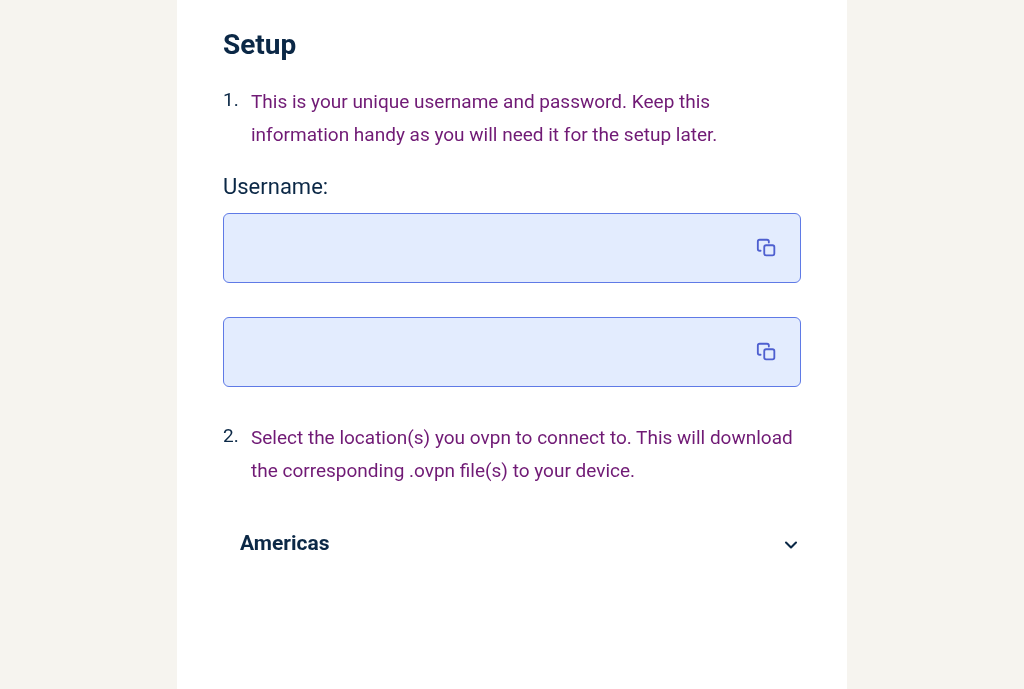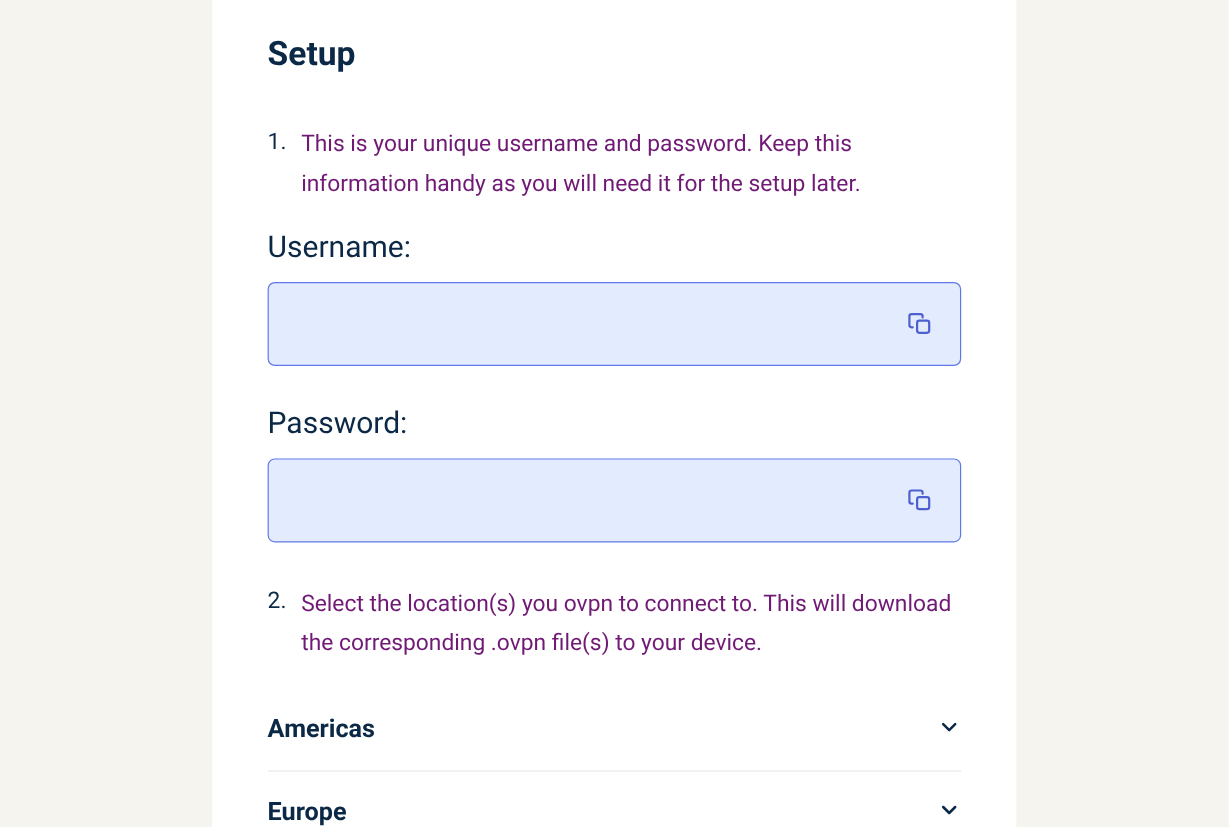--- a/index.html
+++ b/index.html
@@ -18,42 +18,42 @@
     }
     .panel {
       background-color: #ffffff;
       width: 670px;
       padding: 28px 46px 0 46px;
     }
     .title {
       font-size: 28px;
       font-weight: 700;
       color: #0b2846;
-      margin-bottom: 42px;
+      margin-bottom: 24px;
     }
     .step {
       display: flex;
       gap: 10px;
       margin-bottom: 22px;
     }
     .step-number {
       color: #0b2846;
       font-size: 19px;
       line-height: 1.6;
       width: 18px;
       flex-shrink: 0;
     }
     .step-text {
       color: #701a75;
       font-size: 19px;
       line-height: 1.75;
     }
     .field-label {
       color: #0b2846;
-      font-size: 25px;
+      font-size: 22px;
       margin-bottom: 14px;
     }
     .field-box {
       position: relative;
       width: 100%;
       height: 70px;
       background-color: #e3ecfe;
       border: 1px solid #5f7ae6;
       border-radius: 6px;
       margin-bottom: 34px;
@@ -79,24 +79,25 @@
       padding: 0;
       cursor: pointer;
       color: #4e5fd0;
     }
     .regions {
       margin-top: 8px;
     }
     .region {
       display: flex;
       justify-content: space-between;
-      align-items: flex-start;
+      align-items: flex-end;
       padding: 22px 0;
       border-bottom: 1px solid #e6e8ec;
       cursor: pointer;
+      margin-left: 17px;
     }
     .region:last-child {
       border-bottom: none;
     }
     .region-name {
       font-size: 21px;
       font-weight: 700;
       color: #0b2846;
     }
     .chevron {
@@ -120,21 +121,20 @@
   <div class="field-box">
     <span class="field-value"></span>
     <button class="copy-btn" aria-label="copy">
       <svg viewBox="0 0 24 24" fill="none" stroke="currentColor" stroke-width="2" stroke-linecap="round" stroke-linejoin="round">
         <rect x="9" y="9" width="11" height="11" rx="2"></rect>
         <path d="M5 15H4a2 2 0 0 1-2-2V5a2 2 0 0 1 2-2h8a2 2 0 0 1 2 2v1"></path>
       </svg>
     </button>
   </div>
 
-  <div class="field-label">Password:</div>
   <div class="field-box">
     <span class="field-value"></span>
     <button class="copy-btn" aria-label="copy">
       <svg viewBox="0 0 24 24" fill="none" stroke="currentColor" stroke-width="2" stroke-linecap="round" stroke-linejoin="round">
         <rect x="9" y="9" width="11" height="11" rx="2"></rect>
         <path d="M5 15H4a2 2 0 0 1-2-2V5a2 2 0 0 1 2-2h8a2 2 0 0 1 2 2v1"></path>
       </svg>
     </button>
   </div>
 
@@ -143,20 +143,14 @@
     <div class="step-text">Select the location(s) you ovpn to connect to. This will download the corresponding .ovpn file(s) to your device.</div>
   </div>
 
   <div class="regions">
     <div class="region">
       <span class="region-name">Americas</span>
       <svg class="chevron" viewBox="0 0 24 24" fill="none" stroke="currentColor" stroke-width="2.5" stroke-linecap="round" stroke-linejoin="round">
         <polyline points="6 9 12 15 18 9"></polyline>
       </svg>
     </div>
-    <div class="region">
-      <span class="region-name">Europe</span>
-      <svg class="chevron" viewBox="0 0 24 24" fill="none" stroke="currentColor" stroke-width="2.5" stroke-linecap="round" stroke-linejoin="round">
-        <polyline points="6 9 12 15 18 9"></polyline>
-      </svg>
-    </div>
   </div>
 </div>
 
 </body></html>

